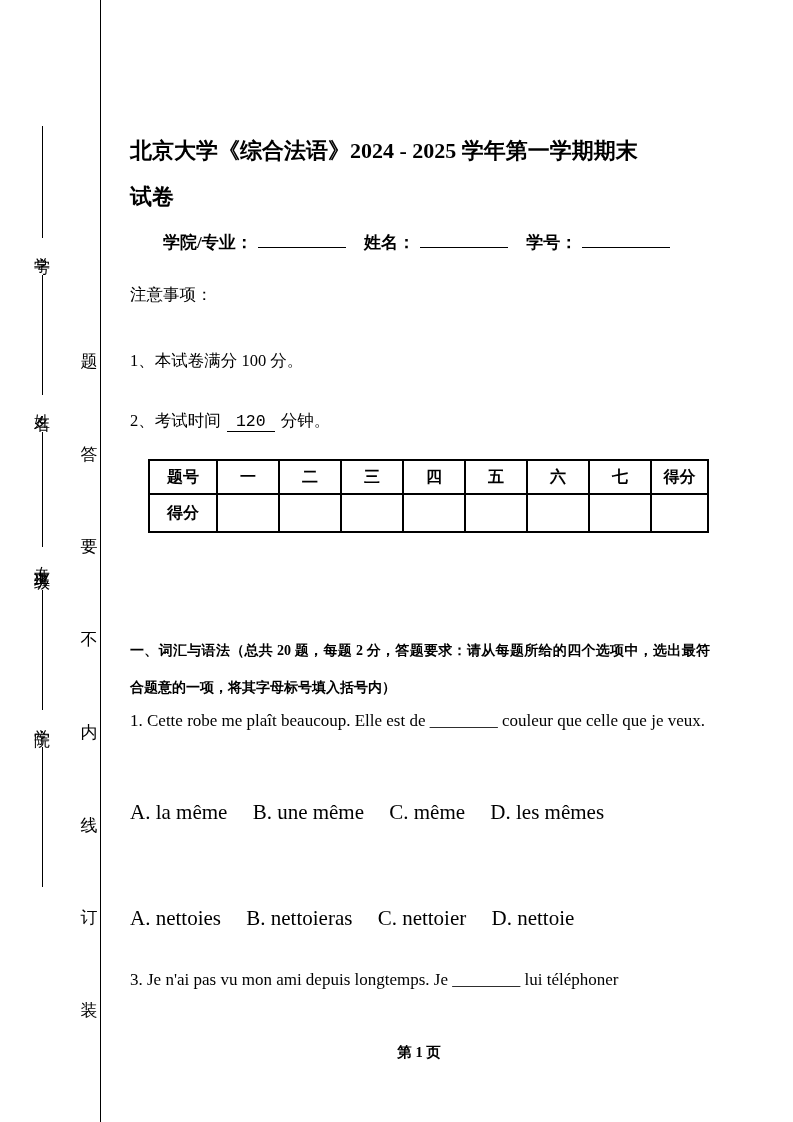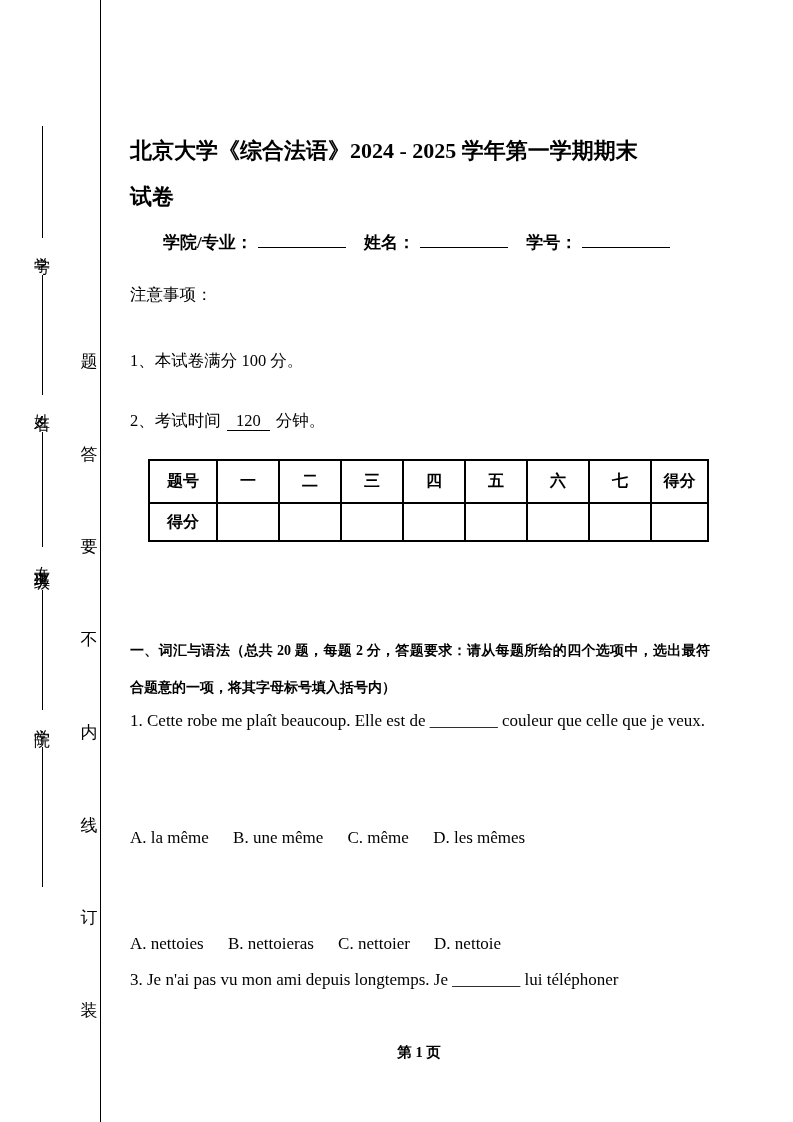--- a/index.html
+++ b/index.html
@@ -17,35 +17,35 @@
   .v-label { writing-mode: vertical-lr; text-orientation: upright; font-size: 16px; letter-spacing: 3px; line-height: 24px; padding: 6px 0; }
   .binding-col { position: absolute; left: 78px; top: 350px; height: 672px; width: 22px; display: flex; flex-direction: column; justify-content: space-between; align-items: center; font-size: 17px; }
   
   .title { position: absolute; top: 128px; left: 130px; width: 578px; font-weight: bold; font-size: 22px; line-height: 46px; }
   .form-line { position: absolute; top: 231px; left: 163px; font-size: 17px; font-weight: bold; white-space: nowrap; }
   .u-blank { display: inline-block; width: 88px; height: 15px; border-bottom: 1.6px solid #000; margin: 0 5px; vertical-align: baseline; }
   .fgroup { margin-right: 9px; }
   .notice-head { position: absolute; top: 284px; left: 130px; font-size: 16.5px; }
   .notice-1 { position: absolute; top: 350px; left: 130px; font-size: 16.5px; }
   .notice-2 { position: absolute; top: 410px; left: 130px; font-size: 16.5px; }
-  .u-num { border-bottom: 1.5px solid #000; padding: 0 9px; margin: 0 2px; }
+  .u-num { border-bottom: 1.5px solid #000; padding: 0 9px; margin: 0 2px; font-family: Liberation Mono, monospace; }
   
   table.score { position: absolute; top: 459px; left: 148px; border-collapse: collapse; table-layout: fixed; }
   table.score th, table.score td { border: 2px solid #000; text-align: center; padding: 0; font-size: 16px; }
-  table.score tr.r-head { height: 43px; }
+  table.score tr.r-head { height: 34px; }
   table.score tr.r-score { height: 38px; }
   table.score tr.r-marker { height: 46px; }
   table.score th.small { font-size: 15px; }
   
   .sec-head { position: absolute; top: 632px; left: 130px; width: 580px; font-weight: bold; font-size: 14px; line-height: 37px; text-align: justify; }
   .q { position: absolute; left: 130px; width: 580px; font-size: 17px; line-height: 41px; }
   .q1 { top: 700px; }
   .q2 { top: 854px; }
   .q3 { top: 959px; }
-  .opts { position: absolute; left: 130px; font-size: 17px; white-space: nowrap; margin-top: 28px; }
+  .opts { position: absolute; left: 130px; font-size: 21px; white-space: nowrap; }
   .opts span { margin-right: 20px; }
   .opts1 { top: 800px; }
   .opts2 { top: 906px; }
   .footer { position: absolute; top: 1043px; left: 130px; width: 578px; text-align: center; font-weight: bold; font-size: 14.5px; }
 </style>
 </head>
 <body>
 
 <div id="page">
 

